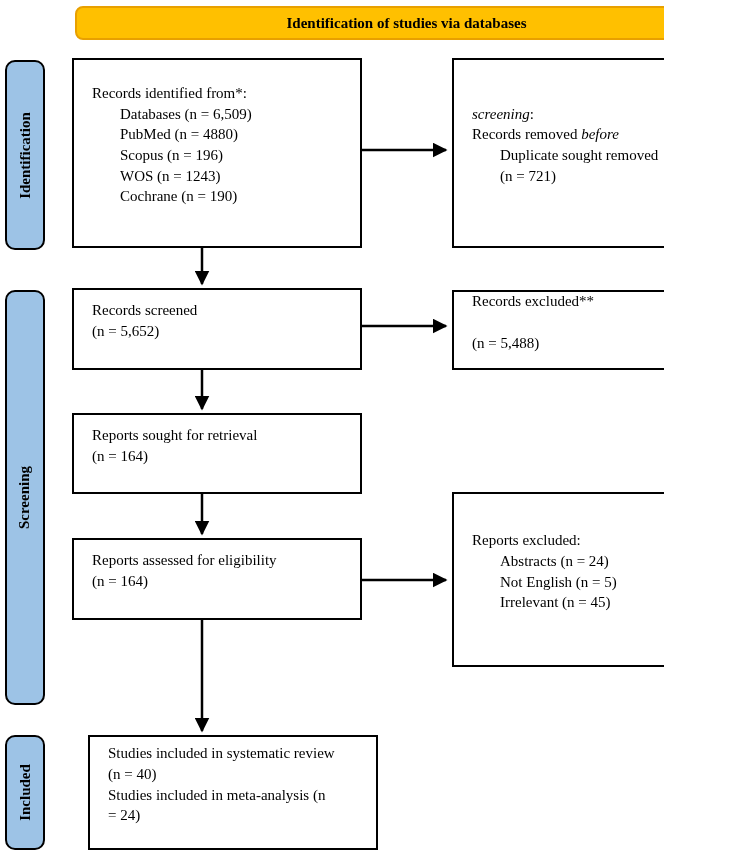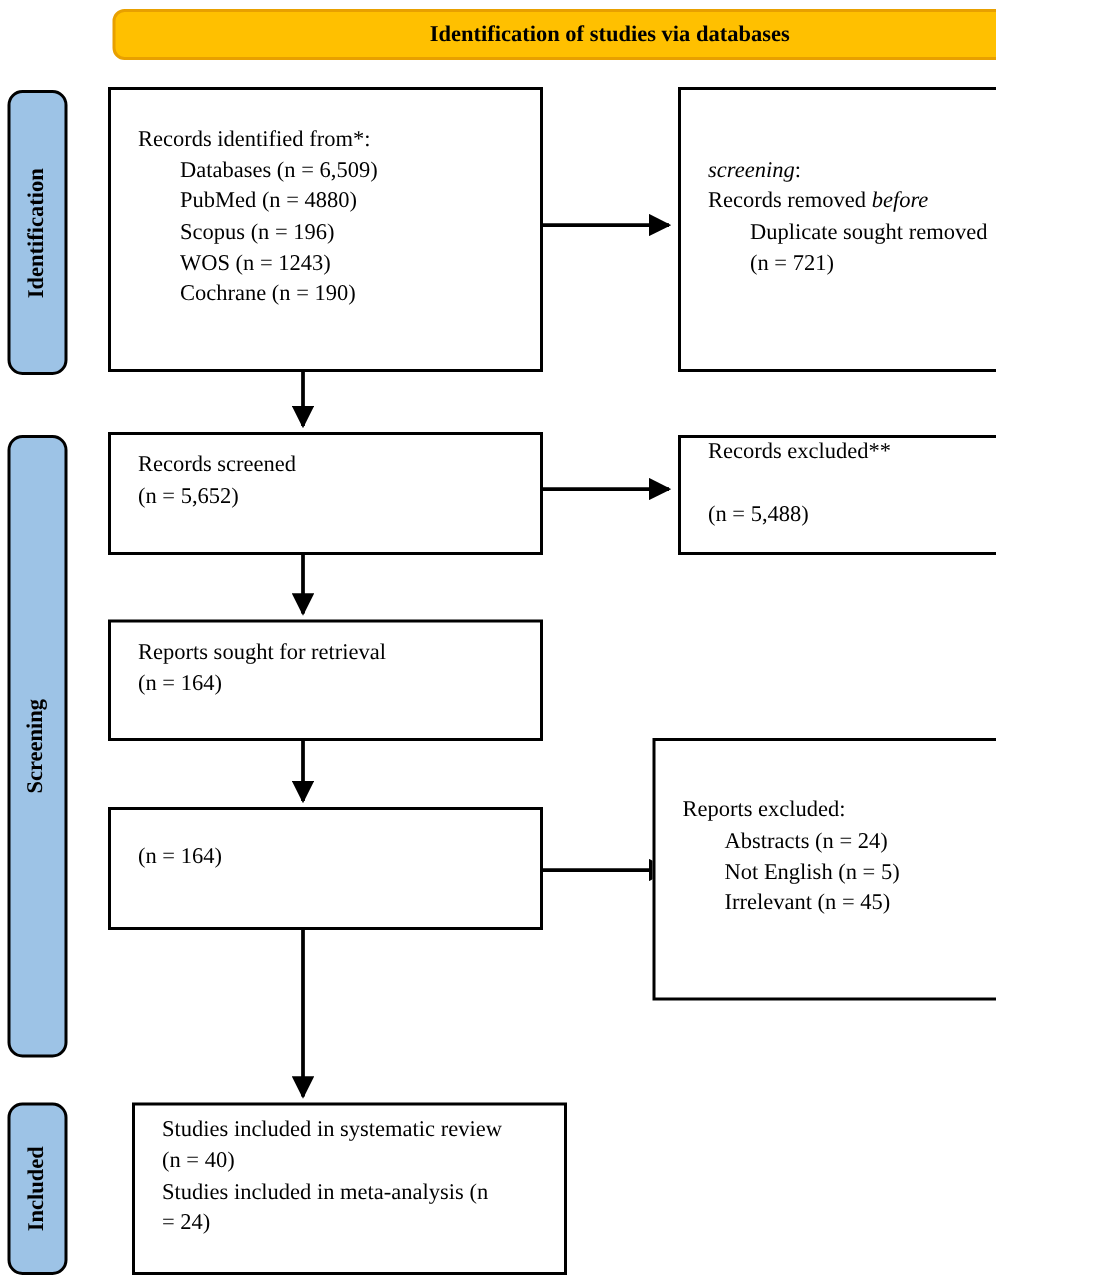--- a/index.html
+++ b/index.html
@@ -51,21 +51,21 @@
     line-height: 1.38;
     padding: 8px 14px 24px 18px;
   }
   .fbox .indent { padding-left: 28px; }
   .box-records-identified { left: 72px;  top: 58px;  width: 290px; height: 190px; }
   .box-records-removed    { left: 452px; top: 58px;  width: 288px; height: 190px; padding-right: 45px; }
   .box-records-screened   { left: 72px;  top: 288px; width: 290px; height: 82px; justify-content: center; }
   .box-records-excluded   { left: 452px; top: 290px; width: 288px; height: 80px; gap: 21px; }
   .box-reports-sought     { left: 72px;  top: 413px; width: 290px; height: 81px; }
   .box-reports-assessed   { left: 72px;  top: 538px; width: 290px; height: 82px; }
-  .box-reports-excluded   { left: 435px; top: 492px; width: 288px; height: 175px; }
+  .box-reports-excluded   { left: 452px; top: 492px; width: 288px; height: 175px; }
   .box-studies-included   { left: 88px;  top: 735px; width: 290px; height: 115px; padding-right: 40px; }
   .arrows {
     position: absolute;
     left: 0; top: 0;
     width: 744px; height: 856px;
     pointer-events: none;
   }
   .arrows line { stroke: #000000; stroke-width: 2.5; }
   .ital { font-style: italic; }
 </style>
@@ -128,20 +128,21 @@
     <div>Records excluded**</div>
     <div>(n = 5,488)</div>
   </div>
 
   <div class="fbox box-reports-sought">
     <div>Reports sought for retrieval</div>
     <div>(n = 164)</div>
   </div>
 
   <div class="fbox box-reports-assessed">
+    <div>Reports assessed for eligibility</div>
     <div>(n = 164)</div>
   </div>
 
   <div class="fbox box-reports-excluded">
     <div>Reports excluded:</div>
     <div class="indent">Abstracts (n = 24)</div>
     <div class="indent">Not English (n = 5)</div>
     <div class="indent">Irrelevant (n = 45)</div>
   </div>
 

